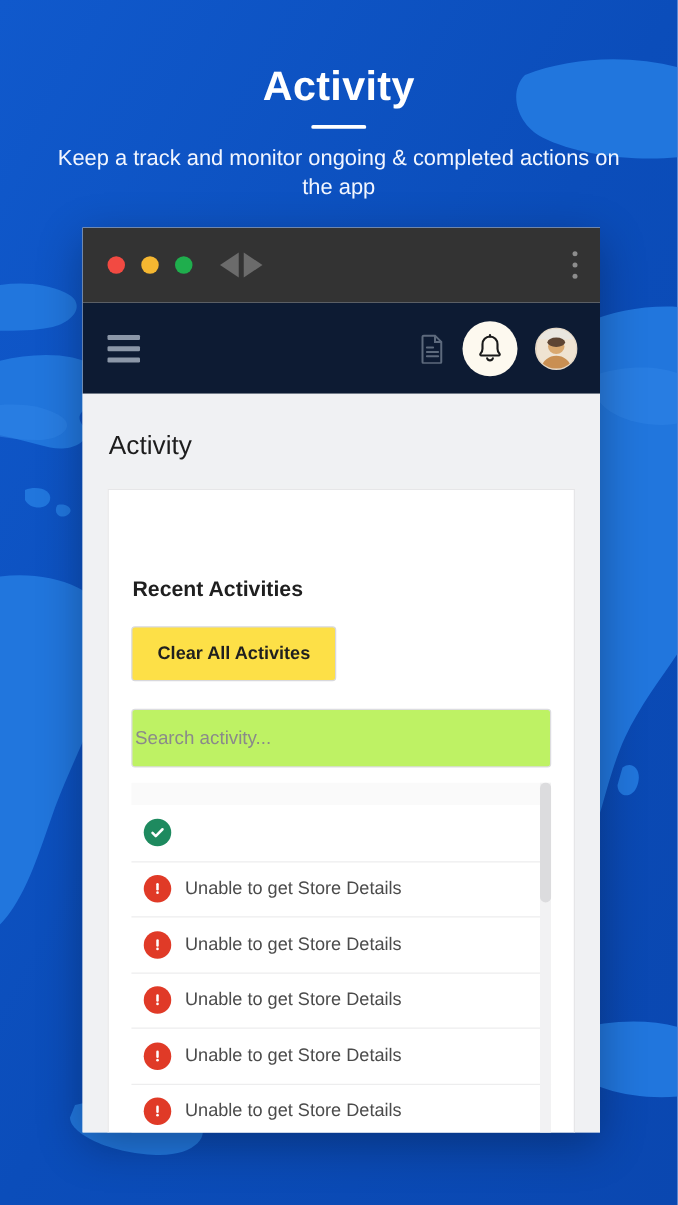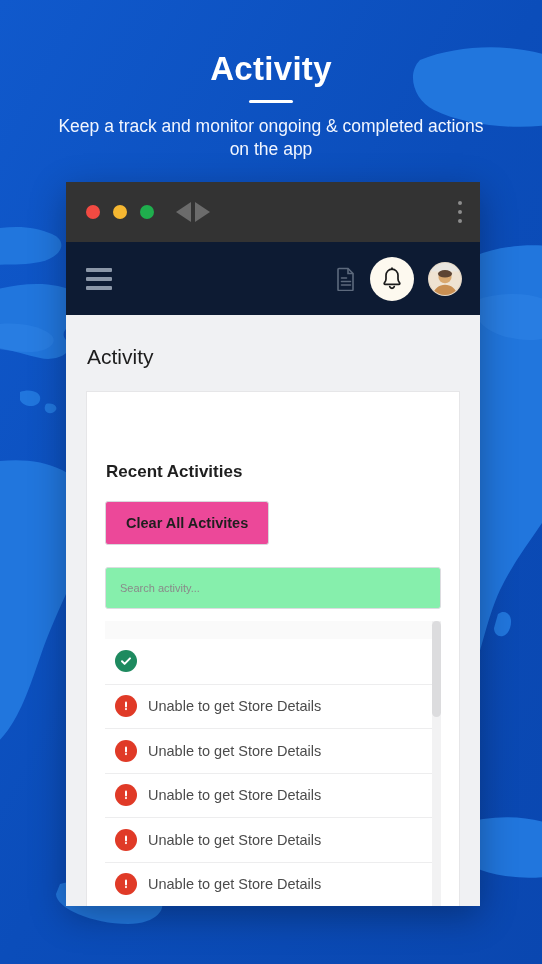--- a/index.html
+++ b/index.html
@@ -51,21 +51,21 @@
     height: 3px;
     background: #ffffff;
     border-radius: 2px;
     margin: 13px auto 12px auto;
   }
   .hero-sub {
     color: #f2f6ff;
     font-size: 17.5px;
     line-height: 1.33;
     font-weight: 400;
-    padding: 0 54px;
+    padding: 0 42px;
   }
 
   
   .window {
     position: absolute;
     left: 66px;
     top: 182px;
     width: 414px;
     height: 724px;
     background: #ffffff;
@@ -178,41 +178,41 @@
   .card-title {
     font-size: 17px;
     font-weight: bold;
     color: #1f1f1f;
     padding: 0 0 19px 1px;
     margin-top: 48px;
   }
 
   .btn-clear {
     display: inline-block;
-    background: #ec4899;
+    background: #fde047;
     border: 1px solid #d8d8dc;
     border-radius: 3px;
     padding: 13px 20px;
     font-size: 14.5px;
     font-weight: bold;
     color: #1f1f1f;
     font-family: "Liberation Sans", sans-serif;
     cursor: pointer;
   }
 
   .search-input {
     display: block;
     width: 100%;
     margin-top: 22px;
-    padding: 14px 14px;
-    font-size: 11px;
+    padding: 14px 2px;
+    font-size: 15px;
     color: #6a6a6a;
     border: 1px solid #dcdce0;
     border-radius: 3px;
-    background: #86efac;
+    background: #bef264;
     font-family: "Liberation Sans", sans-serif;
     outline: none;
   }
   .search-input::placeholder { color: #8a8a8a; }
 
   
   .list-wrap {
     margin-top: 12px;
     position: relative;
     height: 358px;

